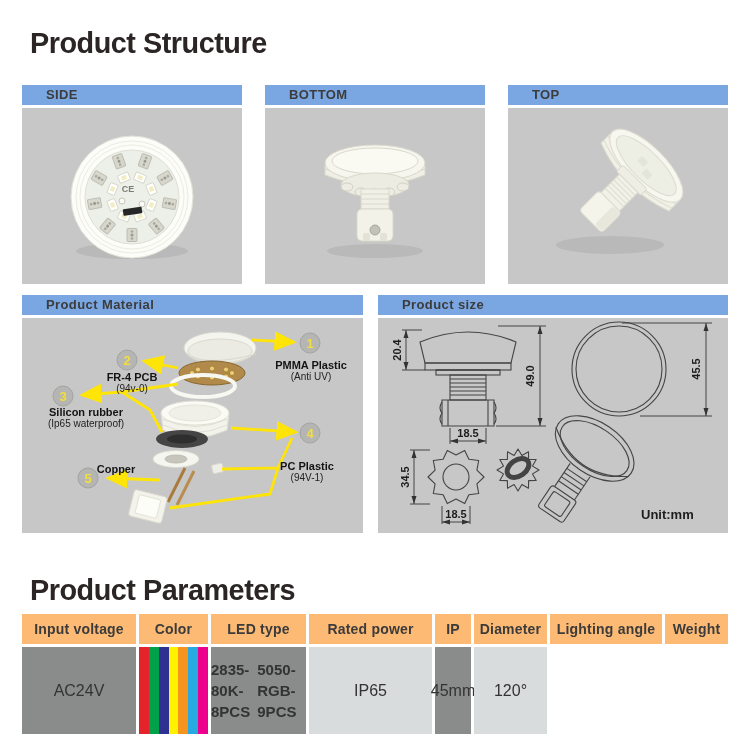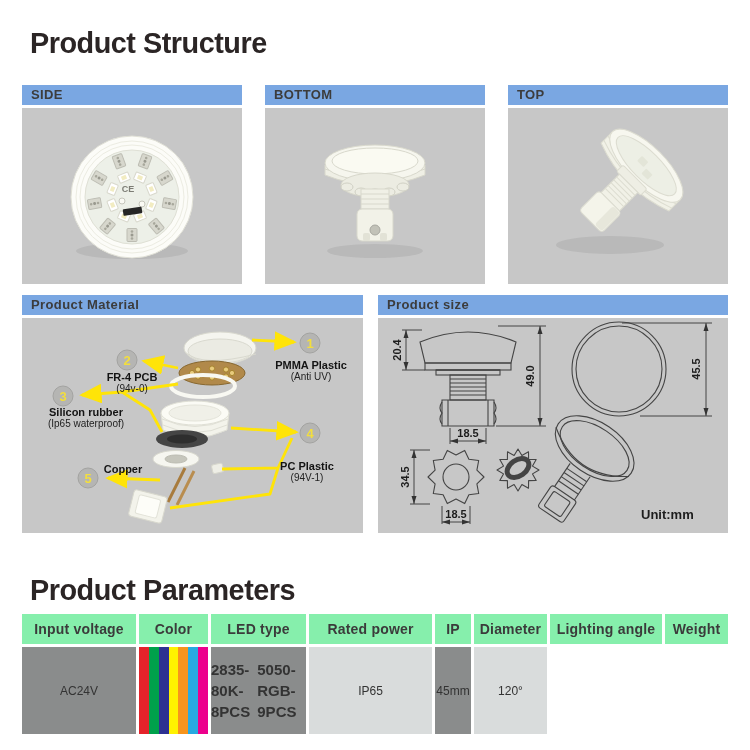--- a/index.html
+++ b/index.html
@@ -7,36 +7,36 @@
         font-family:"Liberation Sans","DejaVu Sans",sans-serif;color:#333;}
   .h1{margin:26px 0 0 30px;font-size:30px;font-weight:bold;color:#2b2525;
       letter-spacing:-0.5px;transform:scaleX(.96);transform-origin:left center;line-height:1.15;}
   .h1.params{margin-top:40px;}
   .row{display:flex;margin:22px 22px 0 22px;}
   .row.views{gap:23px;margin-top:24px;}
   .row.detail{gap:15px;margin-top:11px;}
   .panel{flex:1;min-width:0;}
   .panel.material{flex:0 0 341px;}
   .bar{height:20px;line-height:20px;background:#7aa7e2;color:#3c3c3c;font-size:13px;
-       font-weight:bold;padding-left:9px;letter-spacing:.4px;}
+       font-weight:bold;padding-left:24px;letter-spacing:.4px;}
   .imgbox{background:#c7c7c7;margin-top:3px;display:flex;align-items:center;justify-content:center;}
   .views .imgbox{height:176px;}
   .detail .imgbox{height:215px;position:relative;display:block;}
   .imgbox svg{display:block;}
   .badge{position:absolute;width:21px;height:21px;border-radius:50%;background:#b5b5b3;
          border:1px solid #a3a3a1;box-sizing:border-box;color:#f2de3e;font-weight:bold;font-size:13px;
          display:flex;align-items:center;justify-content:center;transform:translate(-50%,-50%);}
   .plabel{position:absolute;transform:translateX(-50%);text-align:center;line-height:1.18;white-space:nowrap;}
   .pname{font-size:11px;font-weight:bold;color:#141414;}
   .pnote{font-size:10px;color:#222;}
   .ptable{display:grid;grid-template-columns:114px 69px 95px 123px 36px 73px 112px 1fr;
           gap:3px;margin:7px 22px 0 22px;background:#fff;}
-  .th{background:#86efac;color:#3b3b3b;font-size:14px;font-weight:bold;height:30px;
+  .th{background:#fdba74;color:#3b3b3b;font-size:14px;font-weight:bold;height:30px;
       display:flex;align-items:center;justify-content:center;letter-spacing:.2px;}
-  .td{height:87px;display:flex;align-items:center;justify-content:center;font-size:12px;color:#333;}
+  .td{height:87px;display:flex;align-items:center;justify-content:center;font-size:16px;color:#333;}
   .td.dark{background:#8a8c8c;}
   .td.light{background:#d9dcdc;}
   .td.led{flex-direction:row;font-size:15px;line-height:1.4;font-weight:bold;}
   .td.swatch{padding:0;background:#fff;}
   .stripe{flex:1;height:100%;}
 </style>
 </head>
 <body>
 
 <div class="page">
@@ -296,21 +296,21 @@
           <div class="pnote">(94v-0)</div>
         </div>
         <div class="plabel" style="left:64px;top:88px;">
           <div class="pname">Silicon rubber</div>
           <div class="pnote">(Ip65 waterproof)</div>
         </div>
         <div class="plabel" style="left:285px;top:142px;">
           <div class="pname">PC Plastic</div>
           <div class="pnote">(94V-1)</div>
         </div>
-        <div class="plabel" style="left:101px;top:145px;">
+        <div class="plabel" style="left:94px;top:145px;">
           <div class="pname">Copper</div>
           <div class="pnote"></div>
         </div>
       </div>
     </div>
 
     <div class="panel">
       <div class="bar">Product size</div>
       <div class="imgbox">
         <svg width="350" height="213" viewBox="0 0 350 213">

